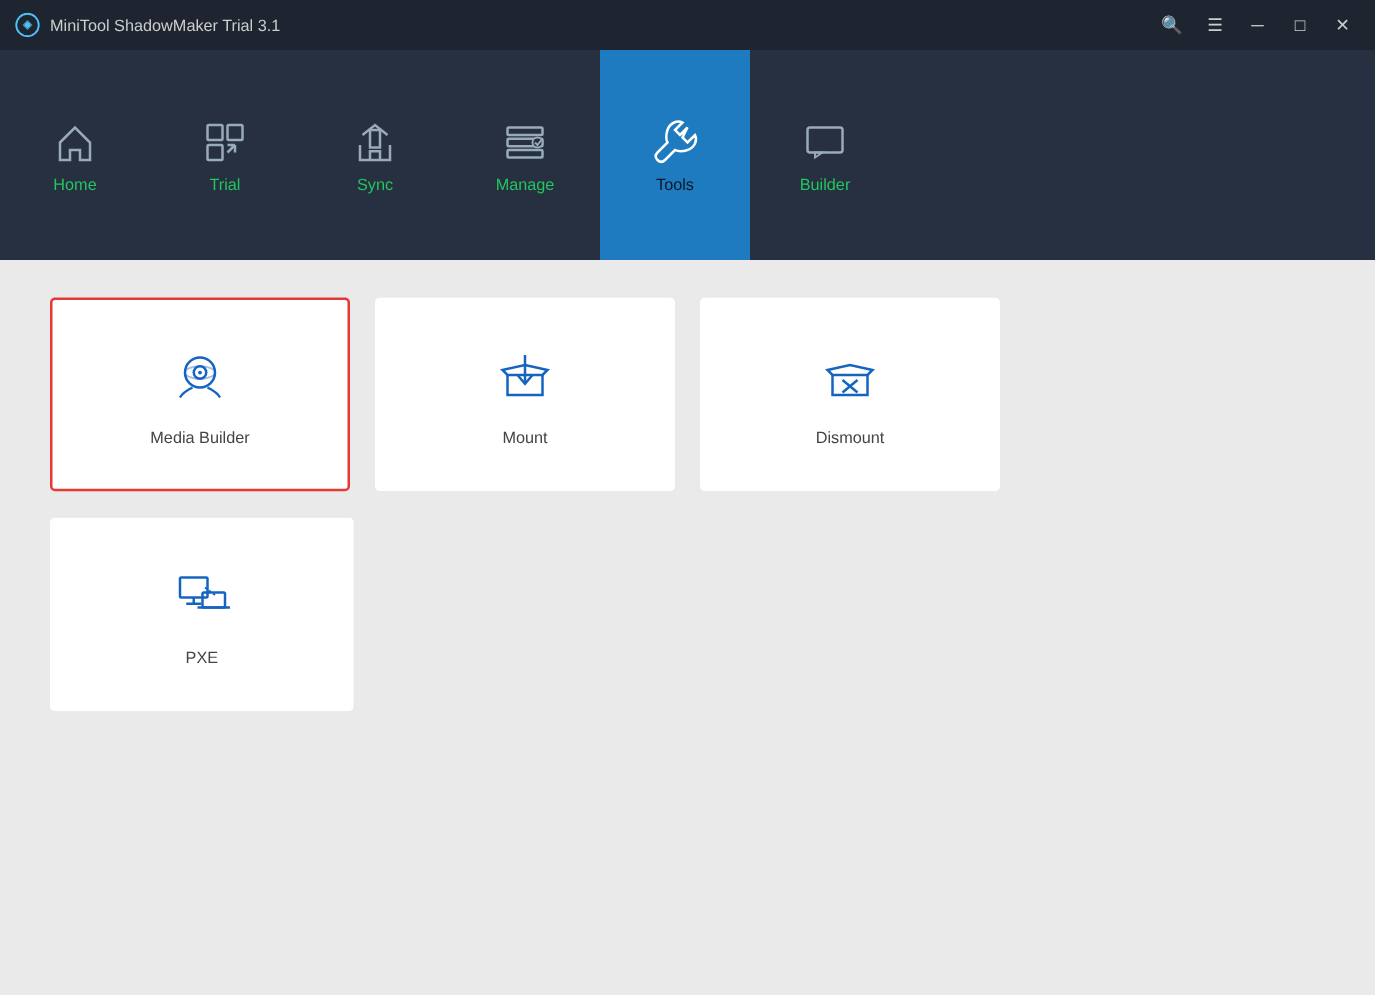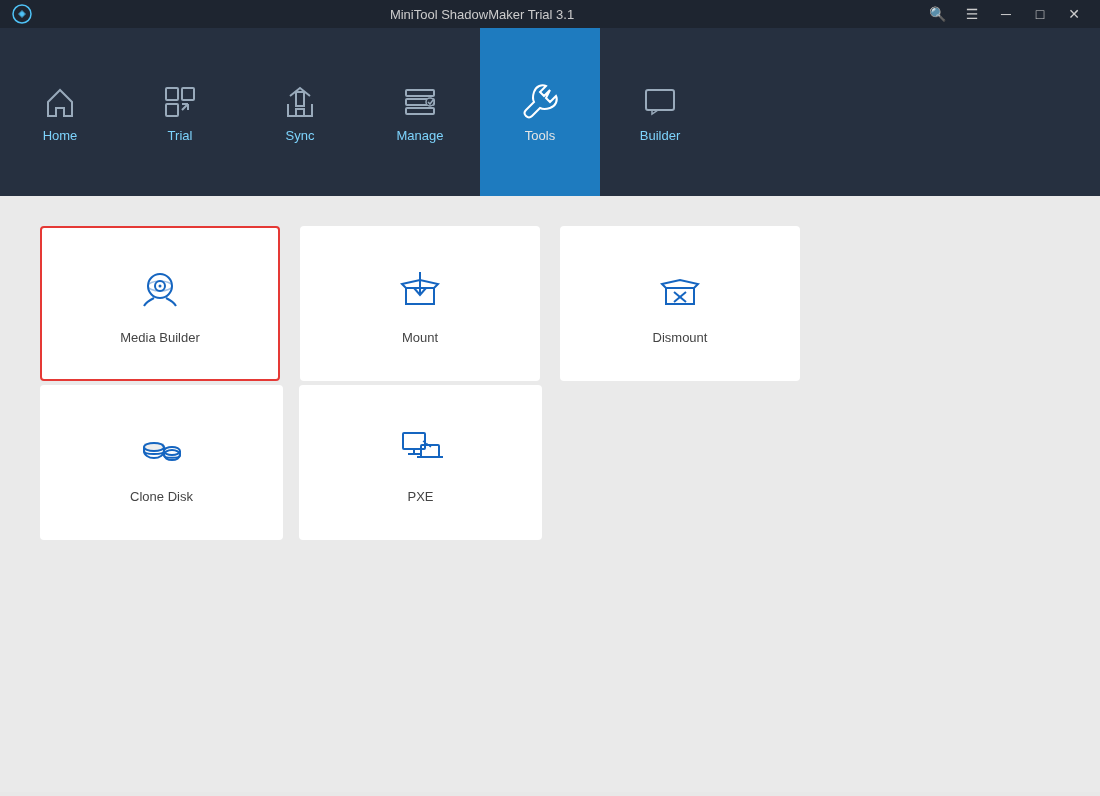--- a/index.html
+++ b/index.html
@@ -7,27 +7,26 @@
       width: 1100px;
       height: 796px;
       font-family: 'Segoe UI', Arial, sans-serif;
       background: #e8e8e8;
       overflow: hidden;
     }
 
     
     .title-bar {
       width: 100%;
-      height: 28px;
+      height: 40px;
       background: #1e2530;
       display: flex;
       align-items: center;
       padding: 0 12px;
       position: relative;
-      text-align: center;
     }
     .title-bar-logo {
       width: 20px;
       height: 20px;
       margin-right: 8px;
     }
     .title-bar-text {
       color: #ccc;
       font-size: 13px;
       flex: 1;
@@ -56,48 +55,48 @@
       display: flex;
       align-items: stretch;
     }
     .nav-item {
       display: flex;
       flex-direction: column;
       align-items: center;
       justify-content: center;
       width: 120px;
       cursor: pointer;
-      color: #7dd3fc;
+      color: #22c55e;
       font-size: 13px;
       gap: 6px;
       transition: background 0.15s;
     }
     .nav-item.active {
       background: #1e7bbf;
-      color: #e5e5e5;
+      color: #0f172a;
     }
     .nav-item svg {
       width: 40px;
       height: 40px;
     }
 
     
     .main-content {
       width: 100%;
       height: calc(796px - 32px - 168px);
       background: #eaeaea;
       padding: 30px 40px;
     }
 
     
     .tool-grid {
       display: grid;
       grid-template-columns: repeat(4, 1fr);
       gap: 20px;
-      margin-bottom: 4px;
+      margin-bottom: 21px;
     }
     .tool-grid-row2 {
       display: grid;
       grid-template-columns: repeat(4, 1fr);
       gap: 16px;
     }
 
     .tool-card {
       background: #fff;
       border-radius: 4px;
@@ -247,36 +246,20 @@
         <line x1="22" y1="30" x2="34" y2="40" stroke="#1565c0" stroke-width="2"></line>
         <line x1="34" y1="30" x2="22" y2="40" stroke="#1565c0" stroke-width="2"></line>
       </svg>
       <span class="tool-card-label">Dismount</span>
     </div>
 
   </div>
 
   <div class="tool-grid-row2">
 
-    <div class="tool-card">
-      <svg viewBox="0 0 56 56" fill="none">
-
-        <ellipse cx="20" cy="30" rx="10" ry="7" stroke="#1565c0" stroke-width="2"></ellipse>
-        <rect x="10" y="22" width="20" height="8" fill="#eee" stroke="#1565c0" stroke-width="0"></rect>
-        <path d="M10 26 L10 30 C10 34 30 34 30 30 L30 26" stroke="#1565c0" stroke-width="2" fill="none"></path>
-        <ellipse cx="20" cy="26" rx="10" ry="4" stroke="#1565c0" stroke-width="2"></ellipse>
-
-        <ellipse cx="38" cy="34" rx="8" ry="5" stroke="#1565c0" stroke-width="2"></ellipse>
-        <path d="M30 30 L30 34 C30 37.8 46 37.8 46 34 L46 30" stroke="#1565c0" stroke-width="2" fill="none"></path>
-        <ellipse cx="38" cy="30" rx="8" ry="4" stroke="#1565c0" stroke-width="2"></ellipse>
-
-        <path d="M28 24 L32 28" stroke="#1565c0" stroke-width="1.5" stroke-dasharray="2,2"></path>
-      </svg>
-      <span class="tool-card-label">Clone Disk</span>
-    </div>
 
     <div class="tool-card">
       <svg viewBox="0 0 56 56" fill="none">
 
         <rect x="10" y="12" width="22" height="16" rx="1" stroke="#1565c0" stroke-width="2"></rect>
         <line x1="21" y1="28" x2="21" y2="33" stroke="#1565c0" stroke-width="2"></line>
         <line x1="15" y1="33" x2="27" y2="33" stroke="#1565c0" stroke-width="2"></line>
 
         <rect x="28" y="24" width="18" height="12" rx="1" stroke="#1565c0" stroke-width="2"></rect>
         <path d="M24 36 L50 36" stroke="#1565c0" stroke-width="2"></path>

